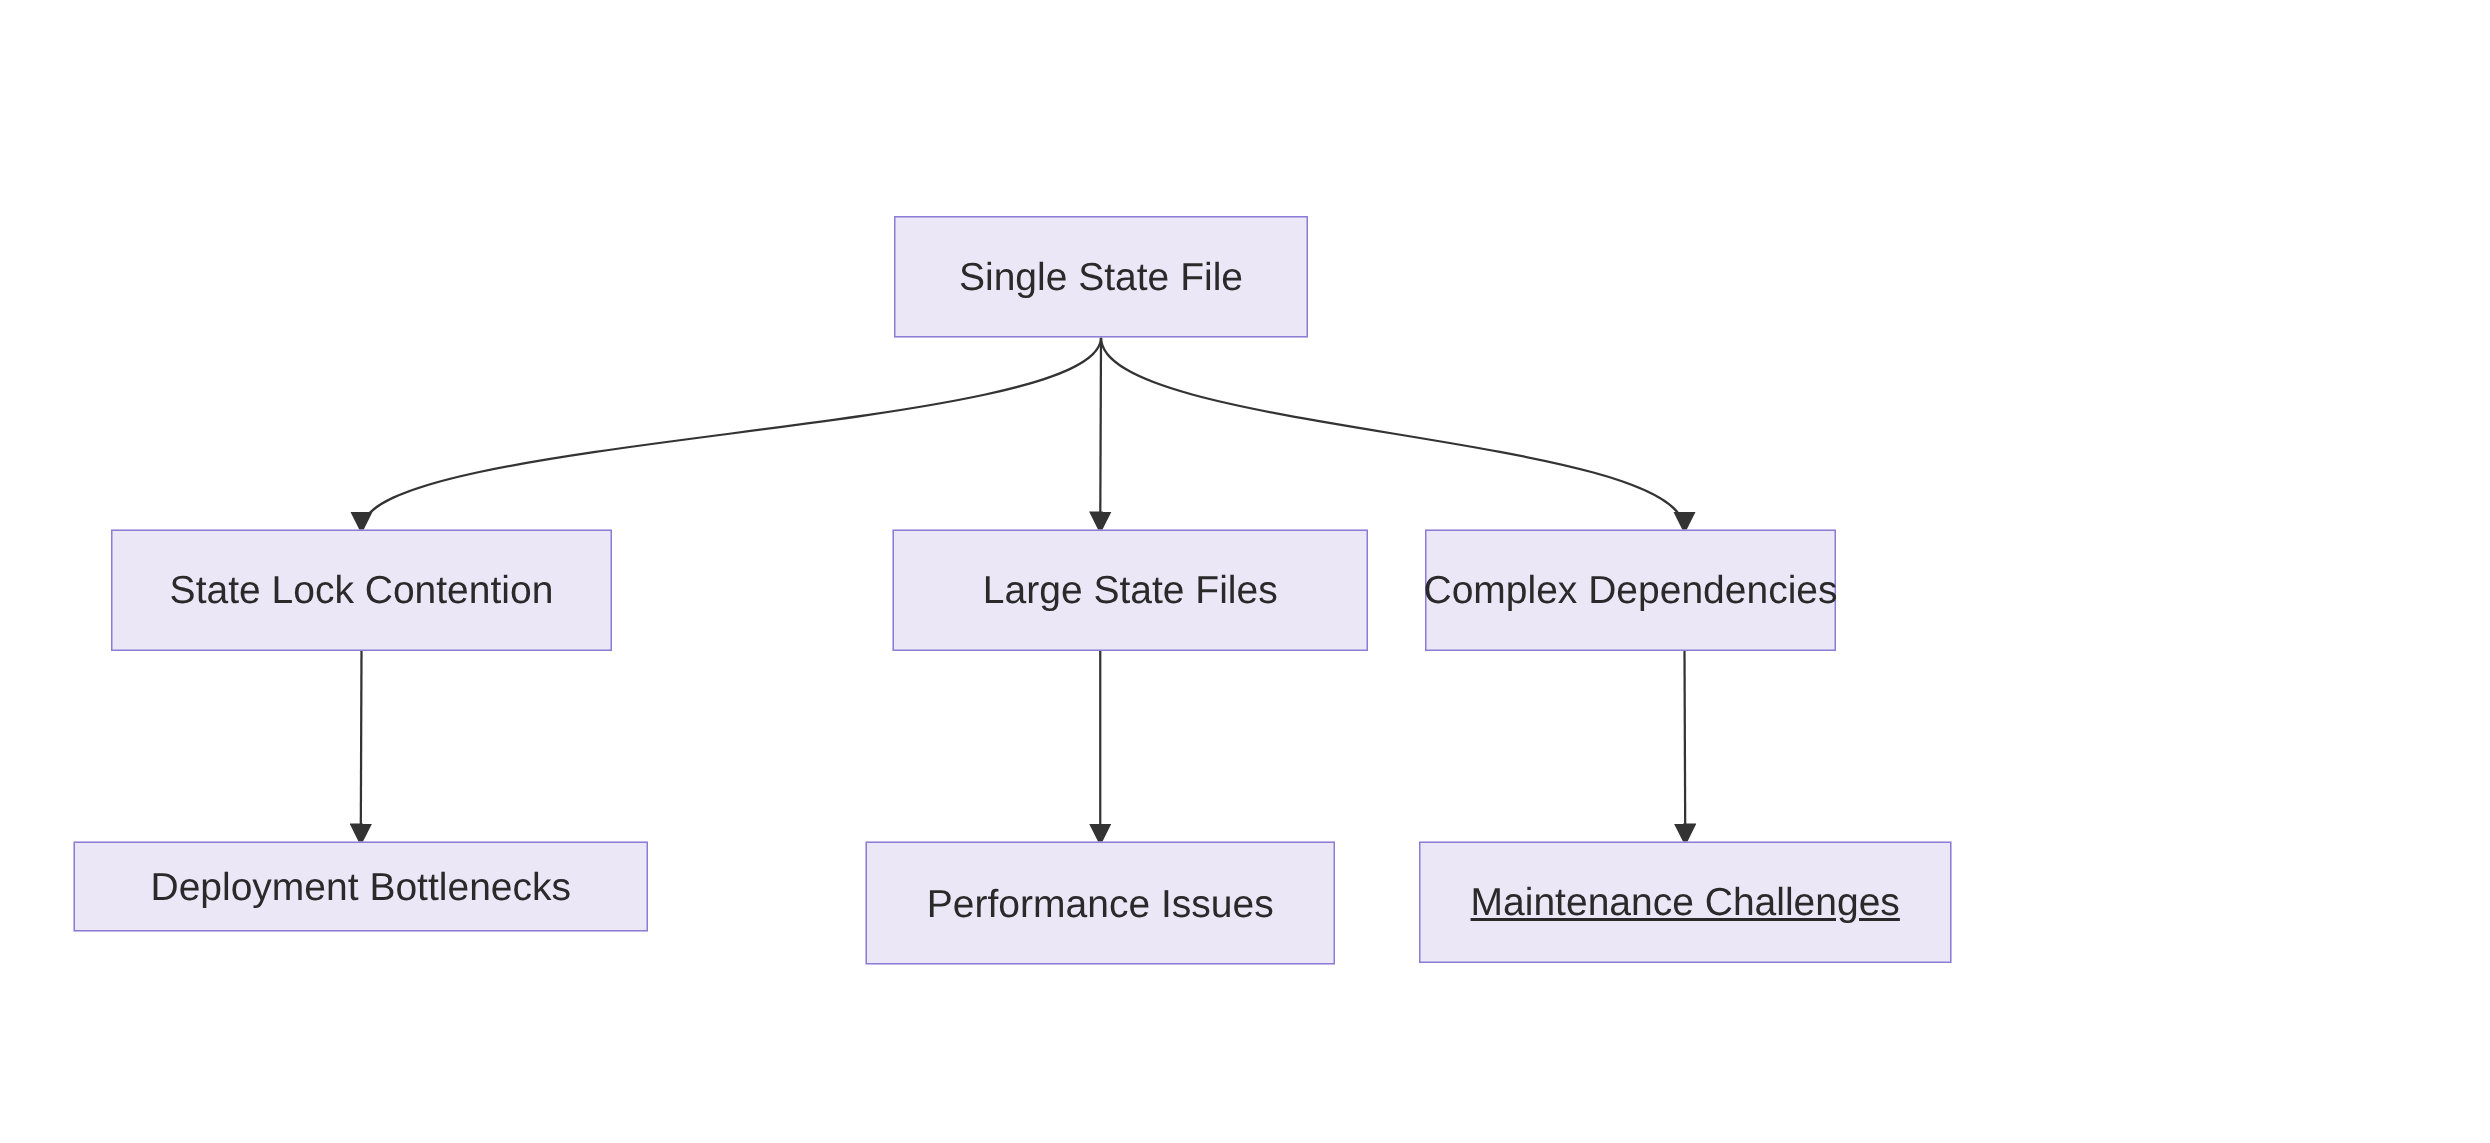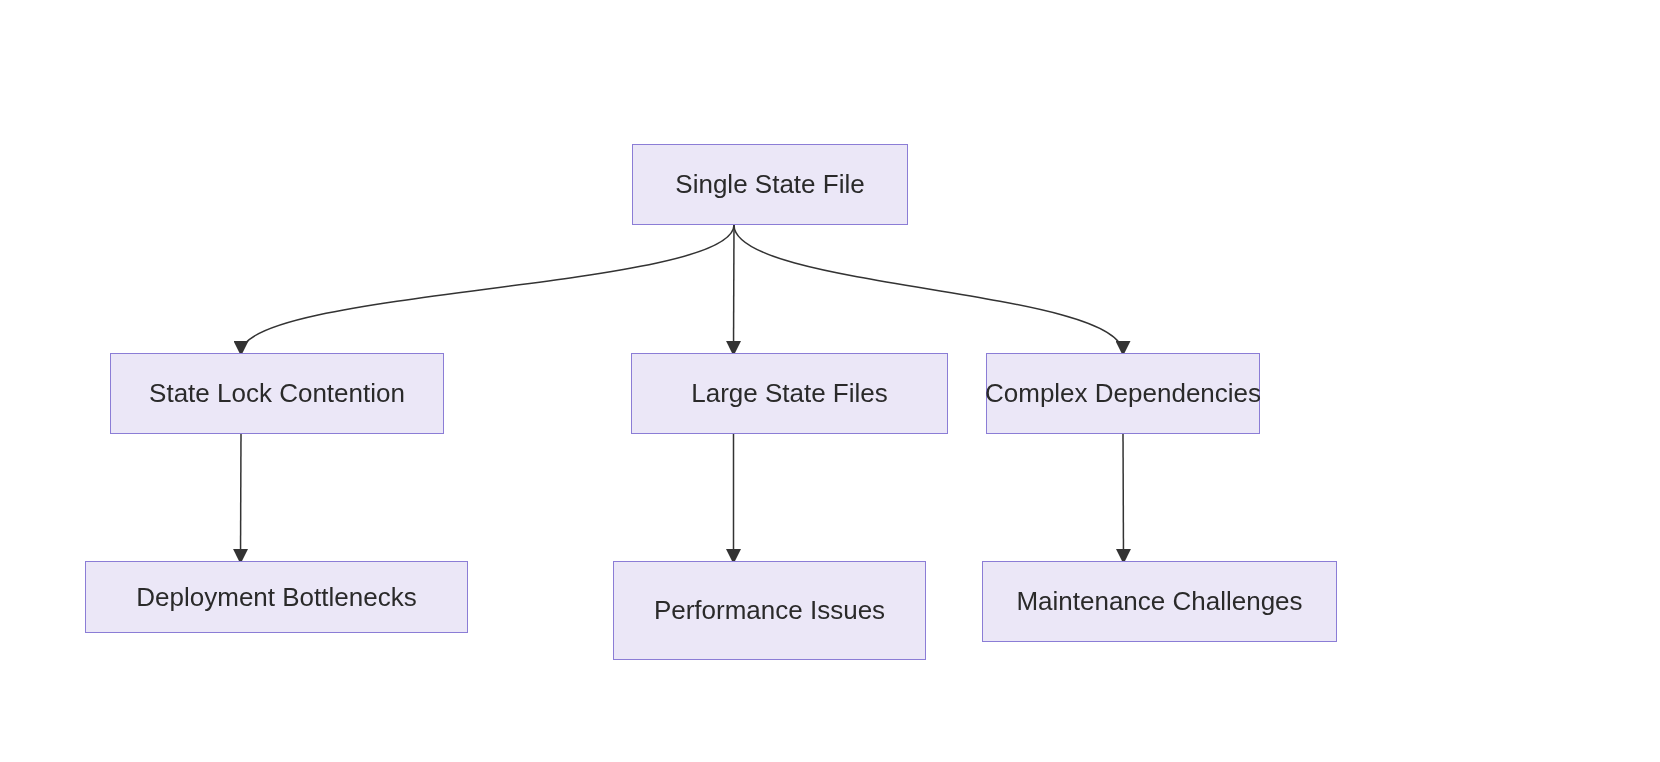--- a/index.html
+++ b/index.html
@@ -19,21 +19,20 @@
       background: #ebe7f7;
       border: 1px solid #8b7dd6;
       display: flex;
       align-items: center;
       justify-content: center;
       font-size: 26px;
       color: #2a2a2a;
       font-weight: 400;
       padding: 16px 20px;
       white-space: nowrap;
-      margin-left: 36px;
     }
     svg.connectors {
       position: absolute;
       top: 0;
       left: 0;
       width: 1660px;
       height: 762px;
       pointer-events: none;
     }
     .arrow {
@@ -70,22 +69,22 @@
     </div>
     <div class="node" style="left: 74px; top: 353px; width: 334px; height: 81px; justify-content: center;">
       <span>State Lock Contention</span>
     </div>
     <div class="node" style="left: 595px; top: 353px; width: 317px; height: 81px;">
       <span>Large State Files</span>
     </div>
     <div class="node" style="left: 950px; top: 353px; width: 274px; height: 81px;">
       <span>Complex Dependencies</span>
     </div>
-    <div class="node" style="left: 49px; top: 561px; width: 383px; height: 72px;">
+    <div class="node" style="left: 49px; top: 561px; width: 383px; height: 60px;">
       <span>Deployment Bottlenecks</span>
     </div>
-    <div class="node" style="left: 577px; top: 561px; width: 313px; height: 99px;">
+    <div class="node" style="left: 577px; top: 561px; width: 313px; height: 82px;">
       <span>Performance Issues</span>
     </div>
-    <div class="node" style="left: 946px; top: 561px; width: 355px; height: 81px;">
+    <div class="node" style="left: 946px; top: 561px; width: 355px; height: 81px; text-decoration: underline;">
       <span>Maintenance Challenges</span>
     </div>
   </div>
 
 </body></html>

